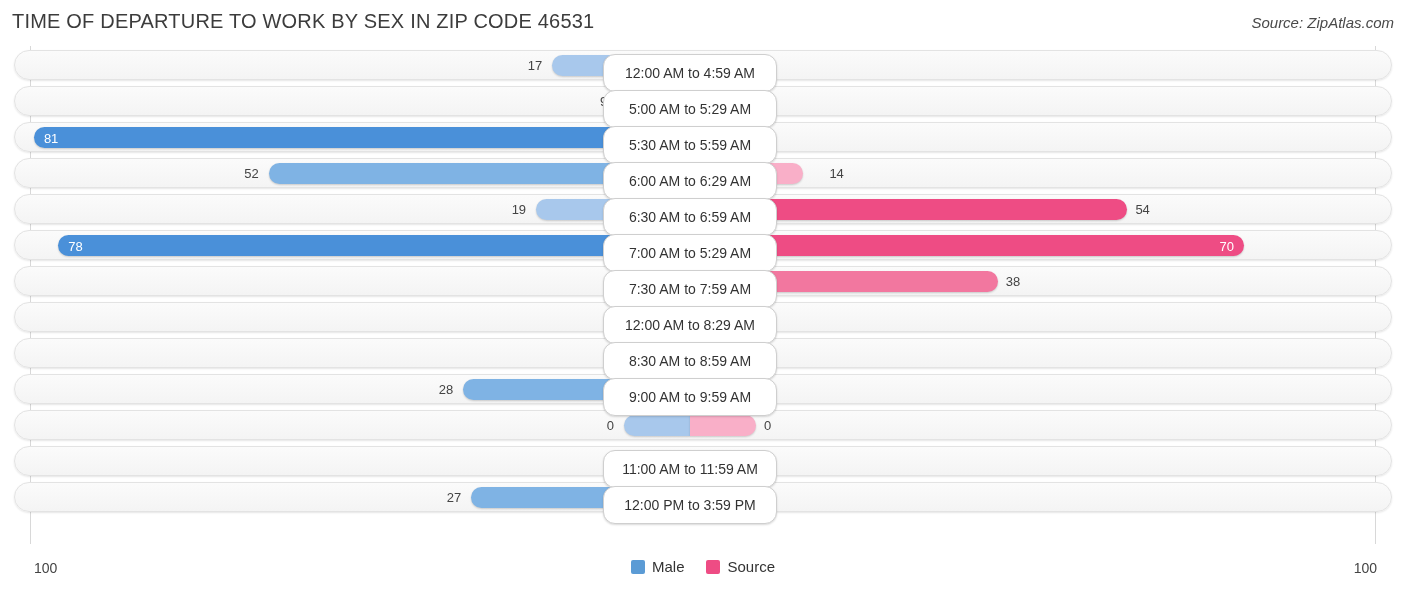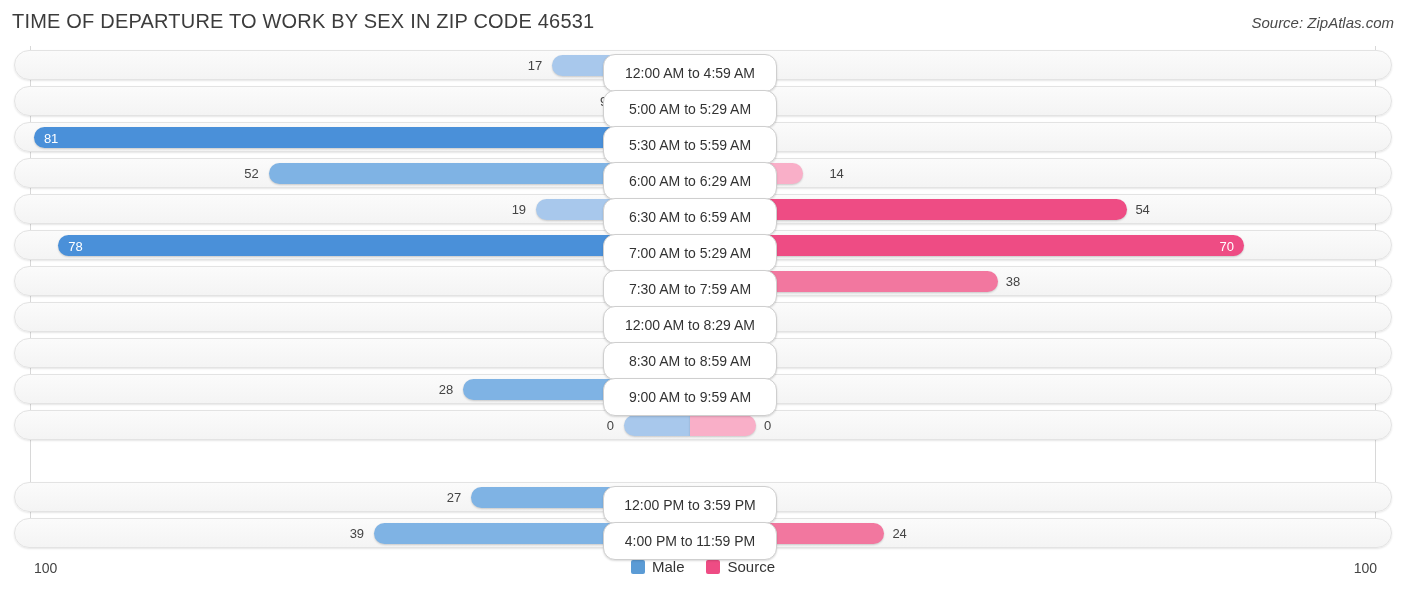--- a/index.html
+++ b/index.html
@@ -196,36 +196,36 @@
       <div class="center-pill" style="left: 588px; width: 174px;">
         <span>9:00 AM to 9:59 AM</span>
       </div>
     </div>
     <div class="row" style="top: 364px;">
       <div class="bar male" style="left: 609px; width: 66px; background: rgb(168, 200, 236);"></div>
       <div class="outlabel left" style="right: 777px; top: 50%;">0</div>
       <div class="bar female" style="left: 675px; width: 66px; background: rgb(249, 175, 200);"></div>
       <div class="outlabel right" style="left: 749px; top: 50%;">0</div>
     </div>
+    <div class="row" style="top: 400px;">
+      <div class="bar male" style="left: 609px; width: 66px; background: rgb(168, 200, 236);"></div>
+      <div class="outlabel left" style="right: 777px; top: 50%;">1</div>
+      <div class="bar female" style="left: 675px; width: 66px; background: rgb(249, 175, 200);"></div>
+      <div class="outlabel right" style="left: 749px; top: 50%;">0</div>
+      <div class="center-pill" style="left: 588px; width: 174px;">
+        <span>11:00 AM to 11:59 AM</span>
+      </div>
+    </div>
     <div class="row" style="top: 436px;">
       <div class="bar male" style="left: 456.3px; width: 218.7px; background: rgb(127, 179, 228);"></div>
       <div class="outlabel left" style="right: 929.7px; top: 50%;">27</div>
       <div class="bar female" style="left: 675px; width: 66px; background: rgb(249, 175, 200);"></div>
       <div class="outlabel right" style="left: 749px; top: 50%;">0</div>
       <div class="center-pill" style="left: 588px; width: 174px;">
         <span>12:00 PM to 3:59 PM</span>
-      </div>
-    </div>
-    <div class="row" style="top: 472px;">
-      <div class="bar male" style="left: 359.1px; width: 315.9px; background: rgb(127, 179, 228);"></div>
-      <div class="outlabel left" style="right: 1026.9px; top: 50%;">39</div>
-      <div class="bar female" style="left: 675px; width: 194.4px; background: rgb(242, 119, 159);"></div>
-      <div class="outlabel right" style="left: 877.4px; top: 50%;">24</div>
-      <div class="center-pill" style="left: 588px; width: 174px;">
-        <span>4:00 PM to 11:59 PM</span>
       </div>
     </div>
   </div>
 
 <div id="axis-left">100</div>
 <div id="axis-right">100</div>
 
 <div id="legend">
   <div class="legend-item">
     <span class="legend-swatch" id="sw-male" style="background: rgb(91, 155, 213);"></span>

